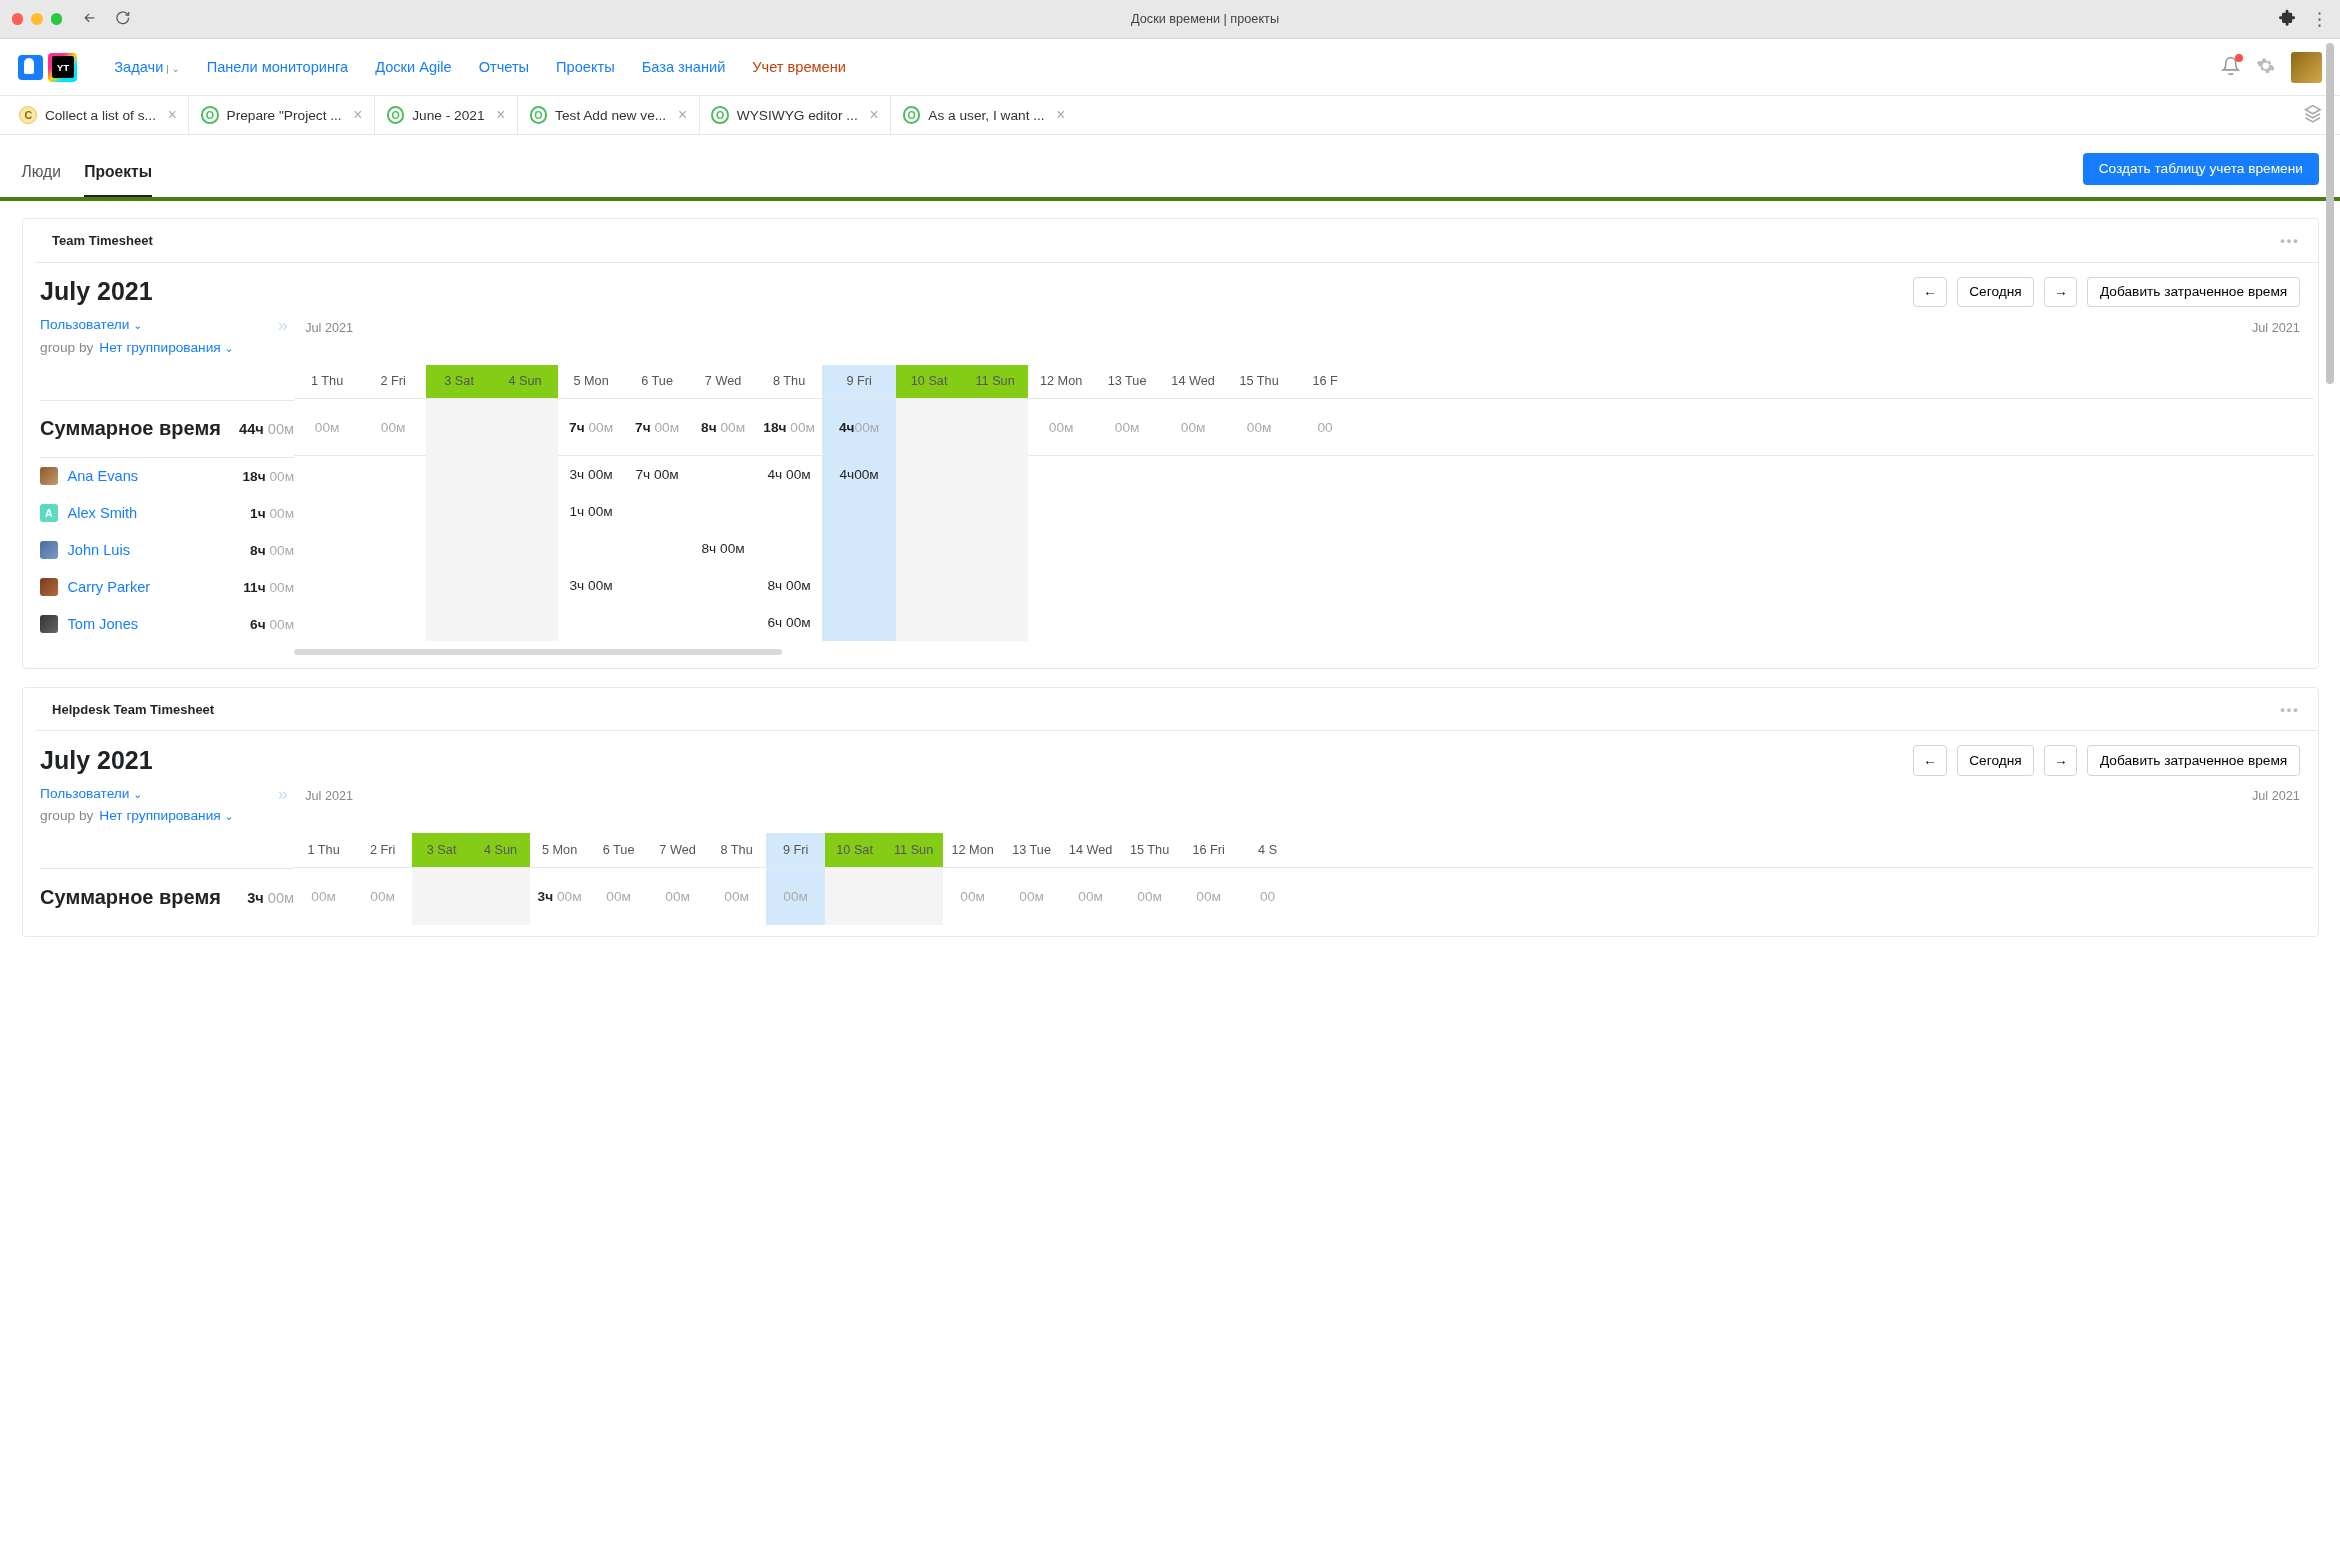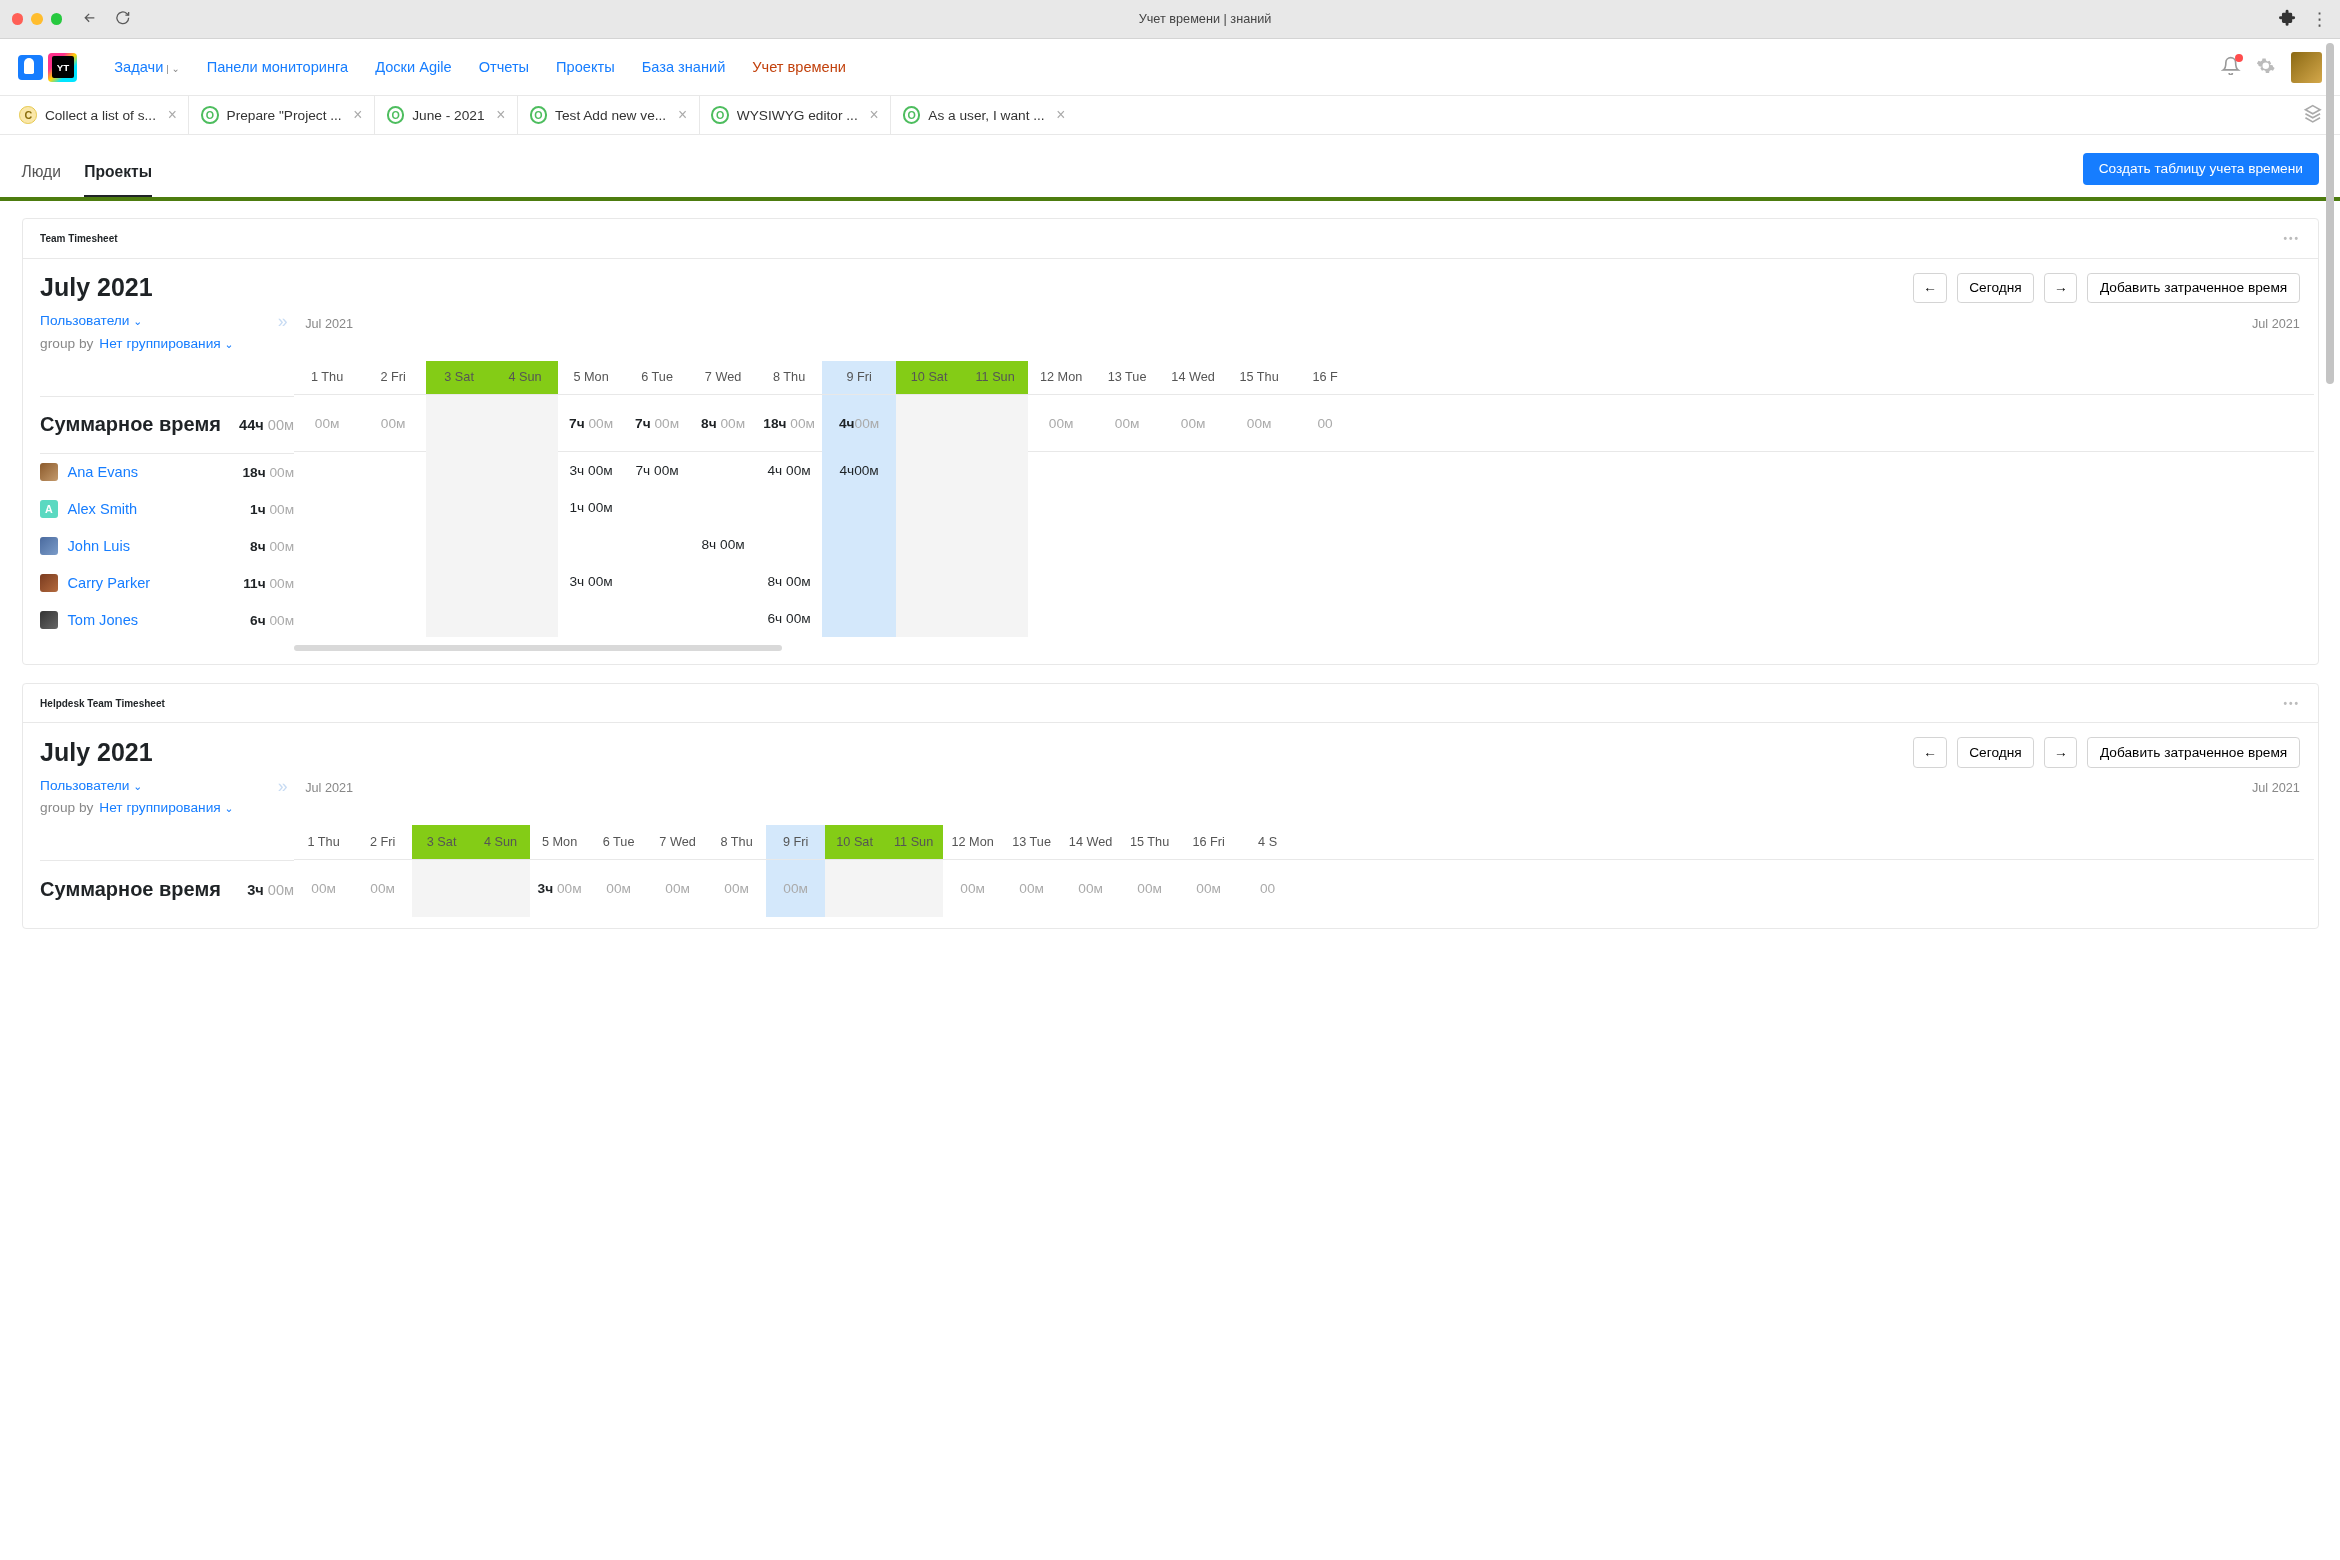--- a/index.html
+++ b/index.html
@@ -47,21 +47,21 @@
 
 
 .view-tabs-row { display:flex; align-items:flex-end; padding: 17.6px 21.5px 0 21.5px; border-bottom:4px solid #4d7c0f; }
 .view-tabs { display:flex; gap:23.4px; }
 .view-tab { padding-bottom:13.7px; font-size:15.6px; color:#555; cursor:pointer; }
 .view-tab.active { font-weight:700; color:#1f2326; border-bottom:2.9px solid #1f2326; }
 .create-btn { margin-left:auto; background:#167dff; color:#fff; border:none; border-radius:3.9px; padding:8.8px 15.6px; font-size:13.7px; cursor:pointer; margin-bottom:11.7px; }
 
 
 .panel { border:1px solid #e8e8e8; border-radius:3.9px; margin:17.6px 21.5px; }
-.panel-header { padding:13.7px 17.6px; border-bottom:1px solid #e8e8e8; display:flex; align-items:center; font-weight:700; font-size:10px; }
+.panel-header { padding:13.7px 17.6px; border-bottom:1px solid #e8e8e8; display:flex; align-items:center; font-weight:700; font-size:13px;margin-left:12px; }
 .panel-dots { margin-left:auto; color:#bbb; letter-spacing:2px; }
 .panel-toolbar { display:flex; align-items:center; padding:13.7px 17.6px 5.9px 17.6px; gap:9.8px; }
 .panel-title { font-size:25px; font-weight:800; flex:1; }
 .btn { border:1px solid #d4d4d4; background:#fff; border-radius:3.9px; padding:6.8px 11.7px; font-size:13.7px; cursor:pointer; display:flex; align-items:center; }
 .btn.icon { padding:6.8px 8.8px; }
 .filters-row { padding:3.9px 17.6px 9.8px 17.6px; display:flex; flex-direction:column; gap:7.8px; font-size:13.7px; position:relative; }
 .link-blue { color:#167dff; cursor:pointer; }
 .grp-label { color:#888; margin-right:5.9px; }
 .drag-handle { position:absolute; right:5.9px; top:2px; color:#c7dbf3; font-size:17.6px; }
 
@@ -117,21 +117,21 @@
   </div>
   <div class="chrome-nav">
     <span><svg viewBox="0 0 24 24" fill="none" stroke="currentColor" stroke-width="2">
           <path d="M19 12H5M11 18l-6-6 6-6"></path>
         </svg></span>
     <span><svg viewBox="0 0 24 24" fill="none" stroke="currentColor" stroke-width="2">
           <path d="M21 12a9 9 0 1 1-3-6.7L21 8"></path>
           <path d="M21 3v5h-5"></path>
         </svg></span>
   </div>
-  <div class="chrome-title">Учет времени | знаний</div>
+  <div class="chrome-title">Доски времени | проекты</div>
   <div class="chrome-right">
     <span><svg width="17.6" height="17.6" viewBox="0 0 24 24" fill="#333">
           <path d="M20 10h-2V7a2 2 0 0 0-2-2h-3V3a2 2 0 1 0-4 0v2H6a2 2 0 0 0-2 2v3H2a2 2 0 1 0 0 4h2v3a2 2 0 0 0 2 2h3v2a2 2 0 1 0 4 0v-2h3a2 2 0 0 0 2-2v-3h2a2 2 0 1 0 0-4z"></path>
         </svg></span>
     <span style="color:#555;font-size:17.6px;">⋮</span>
   </div>
 </div>
 
 <div class="app-header">
   <div class="logo-block">

